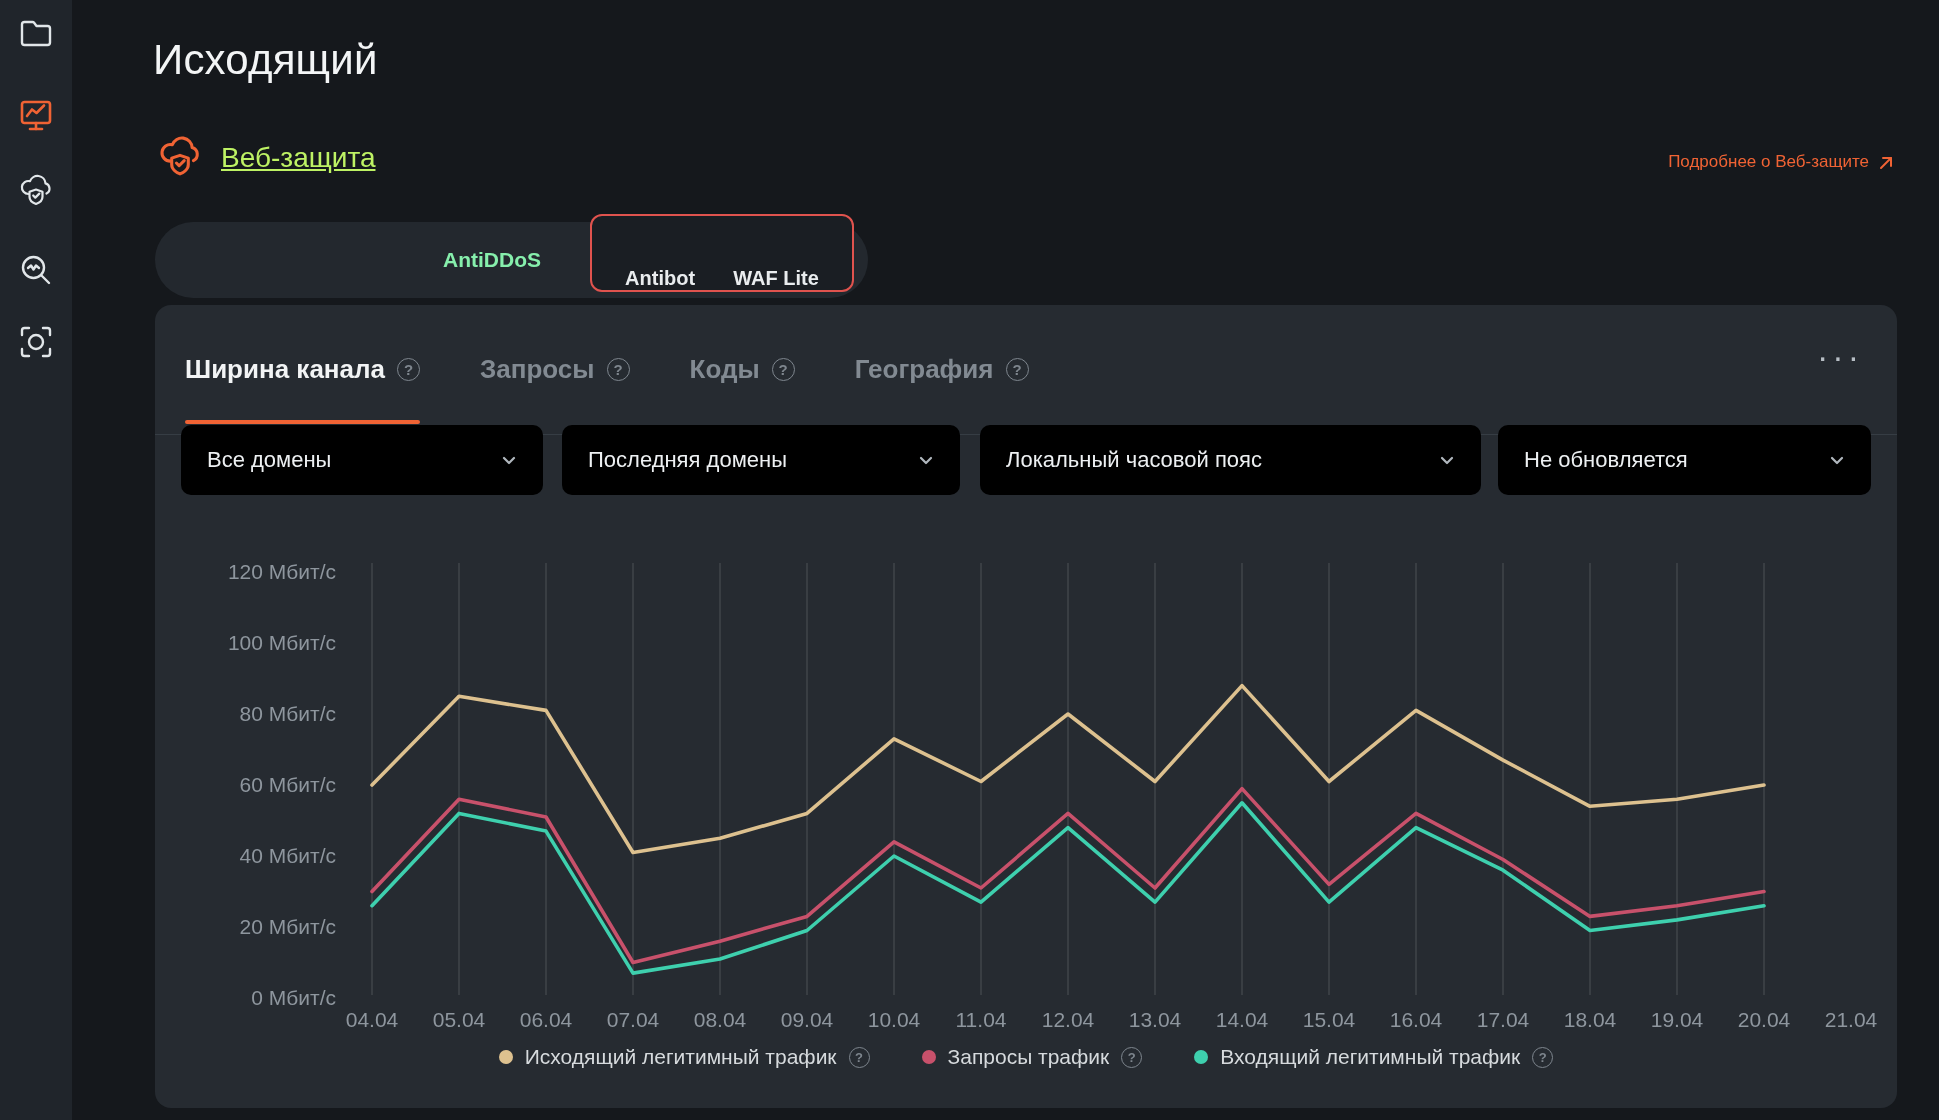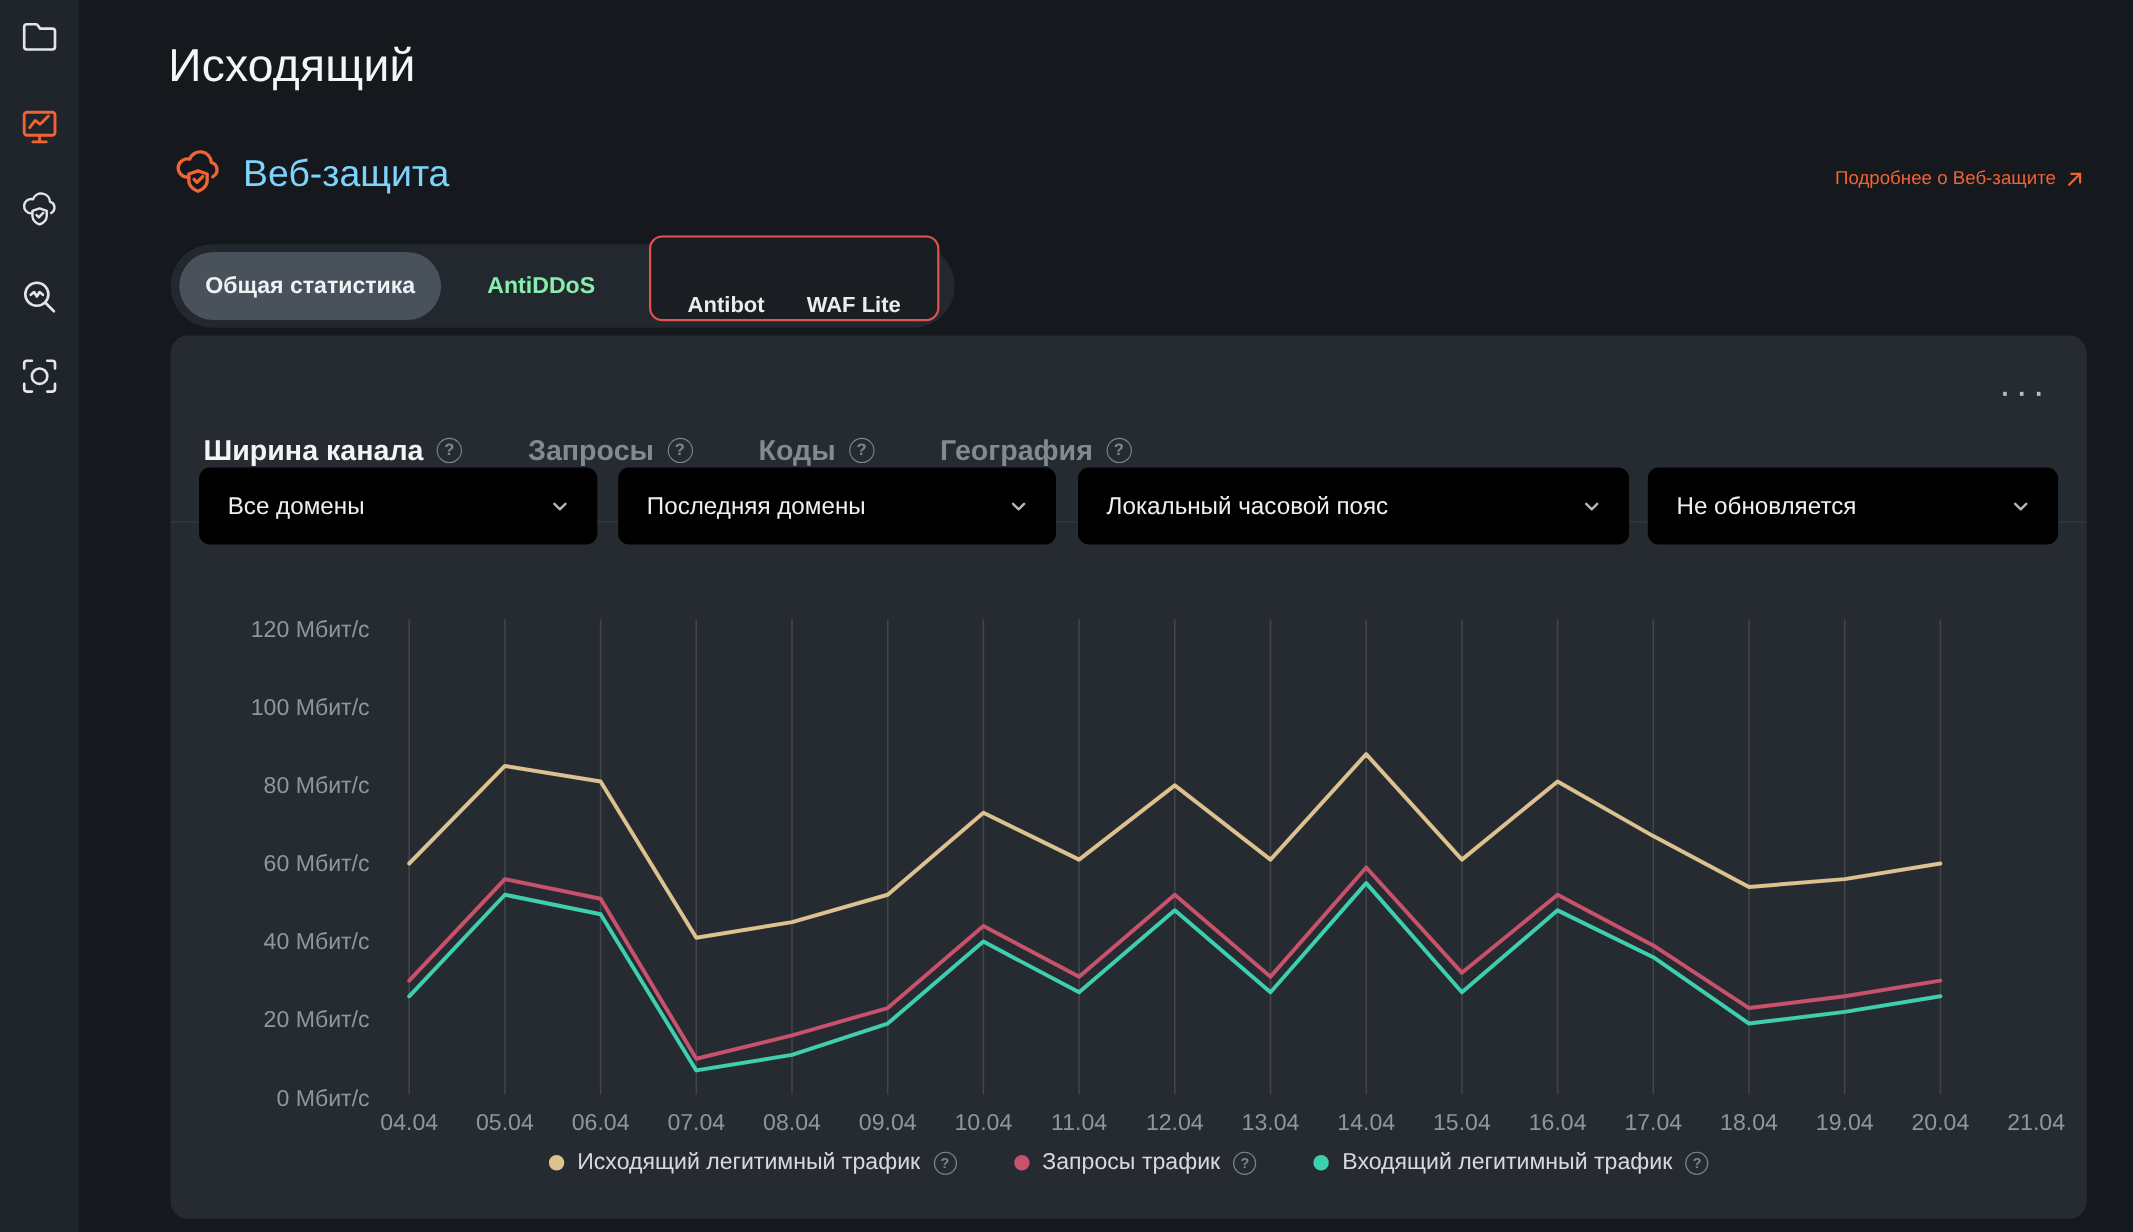--- a/index.html
+++ b/index.html
@@ -12,32 +12,32 @@
     position:relative;
   }
   
   .sidebar { position:absolute; left:0; top:0; width:72px; height:1120px; background:#20252b; }
   .side-icon { position:absolute; left:17px; width:38px; height:38px; display:flex; align-items:center; justify-content:center; cursor:pointer; }
   .side-icon svg { width:36px; height:36px; }
   
   .page-title { position:absolute; left:153px; top:36px; font-size:42px; font-weight:500; letter-spacing:.2px; color:#f3f5f6; }
   .section-row { position:absolute; left:157px; top:132px; height:52px; display:flex; align-items:center; gap:18px; }
   .section-row svg { width:46px; height:46px; }
-  .section-title { font-size:34px; font-weight:500; color:#7dd3fc; }
+  .section-title { font-size:28px; font-weight:500; color:#bef264;text-decoration:underline; }
   .details-link { position:absolute; right:44px; top:152px; display:flex; align-items:flex-end; gap:8px; color:var(--accent,#f06334); font-size:17px; cursor:pointer; }
   .details-link svg { width:18px; height:18px; }
   
   .pill-row { position:absolute; left:155px; top:222px; width:713px; height:76px; background:#23282e; border-radius:38px; }
   .chip-active { position:absolute; left:8px; top:7px; width:238px; height:62px; background:#49515b; border-radius:31px; display:flex; align-items:center; justify-content:center; font-size:21px; font-weight:700; color:#eff2f4; cursor:pointer; }
   .chip-antiddos { position:absolute; left:250px; top:0; width:174px; height:76px; display:flex; align-items:center; justify-content:center; font-size:21px; font-weight:700; color:#86efac; cursor:pointer; }
   .red-box { position:absolute; left:435px; top:-8px; width:264px; height:78px; border:2px solid var(--alert,#e0534e); border-radius:12px; background:#1a1e23; display:flex; align-items:flex-end; justify-content:space-around; padding:0 14px; }
   .red-box .tab { font-size:20px; font-weight:700; color:#e9ecee; cursor:pointer; }
   
   .card { position:absolute; left:155px; top:305px; width:1742px; height:803px; background:#262b31; border-radius:16px; }
-  .card-tabs { position:absolute; left:0; top:0; width:100%; height:130px; border-bottom:1px solid #363d44; display:flex; align-items:center; padding-left:30px; gap:60px;margin-top:40px; }
+  .card-tabs { position:absolute; left:0; top:0; width:100%; height:130px; border-bottom:1px solid #363d44; display:flex; align-items:center; padding-left:30px; gap:60px; }
   .ctab { position:relative; height:106px; display:flex; align-items:center; gap:12px; cursor:pointer; }
   .ctab .lbl { font-size:26px; font-weight:700; color:#828a92; }
   .ctab.active .lbl { color:#f2f4f5; font-weight:700; }
   .ctab.active .under { position:absolute; left:0; right:0; bottom:-1px; height:4px; background:var(--accent,#f06334); border-radius:2px; }
   .help { width:23px; height:23px; border:1.6px solid #7e868e; border-radius:50%; color:#7e868e; font-size:15px; font-weight:700; display:flex; align-items:center; justify-content:center; flex:0 0 auto; }
   .ellipsis { position:absolute; right:34px; top:34px; font-size:34px; letter-spacing:4px; color:#b7bec5; cursor:pointer; line-height:1; }
   
   .dropdown { position:absolute; top:120px; height:70px; background:#000000; border-radius:10px; display:flex; align-items:center; justify-content:space-between; padding:0 22px 0 26px; cursor:pointer; }
   .dropdown .val { font-size:22px; color:#edf0f2; }
   .dropdown svg { width:24px; height:24px; flex:0 0 auto; }
@@ -110,21 +110,20 @@
 
 <div class="details-link">
   <span>Подробнее о Веб-защите</span>
   <svg viewBox="0 0 18 18" fill="none" stroke="#f06334" stroke-width="2" stroke-linecap="round" stroke-linejoin="round">
     <line x1="4" y1="14" x2="14" y2="4"></line>
       <polyline points="6,4 14,4 14,12"></polyline>
   </svg>
 </div>
 
 <div class="pill-row">
-  <div class="chip-active">Общая статистика</div>
   <div class="chip-antiddos">AntiDDoS</div>
   <div class="red-box">
     <span class="tab">Antibot</span>
     <span class="tab">WAF Lite</span>
   </div>
 </div>
 
 <section class="card">
 
   <div class="card-tabs" id="card-tabs">

